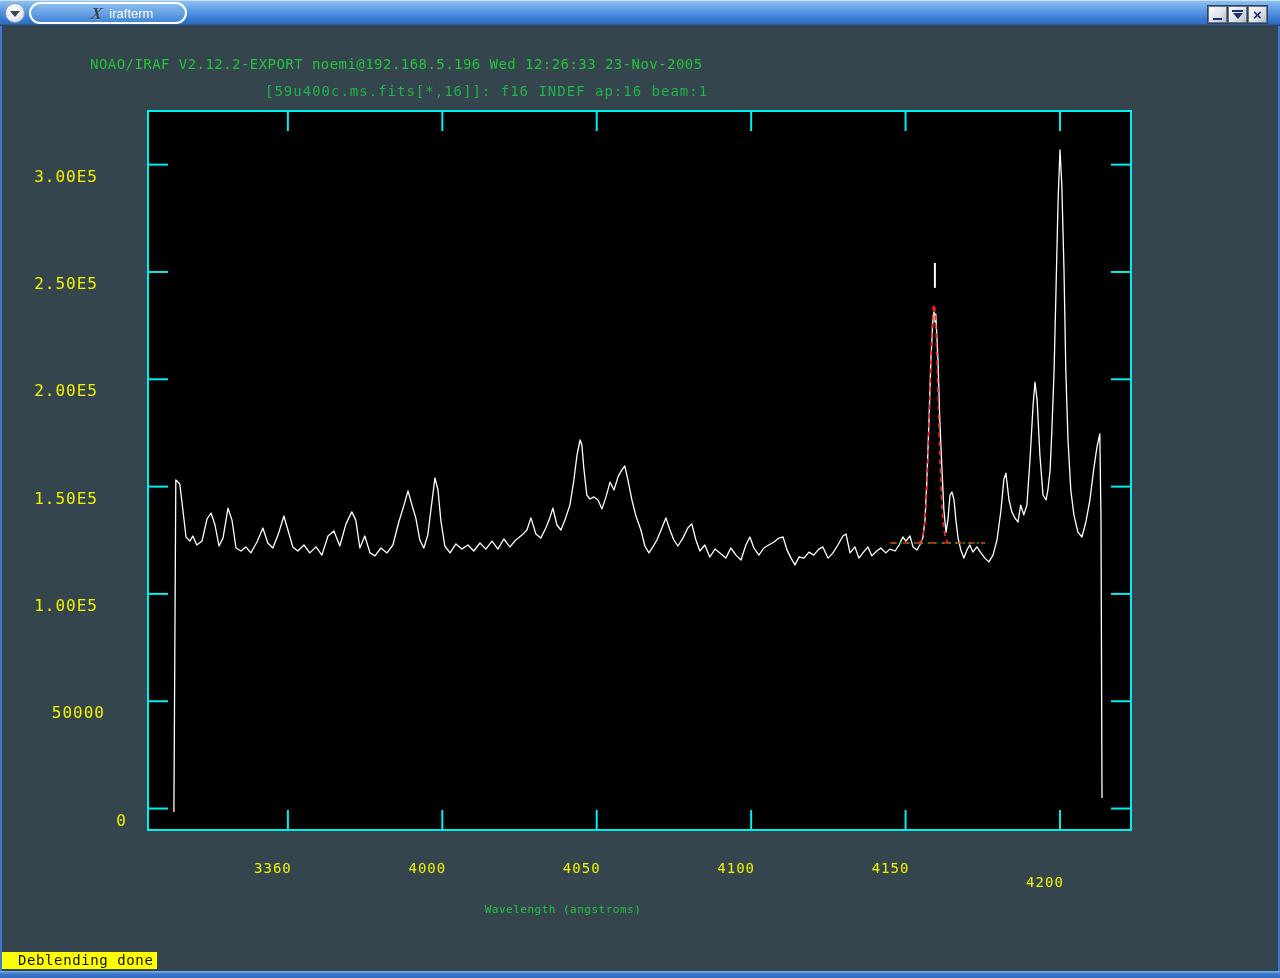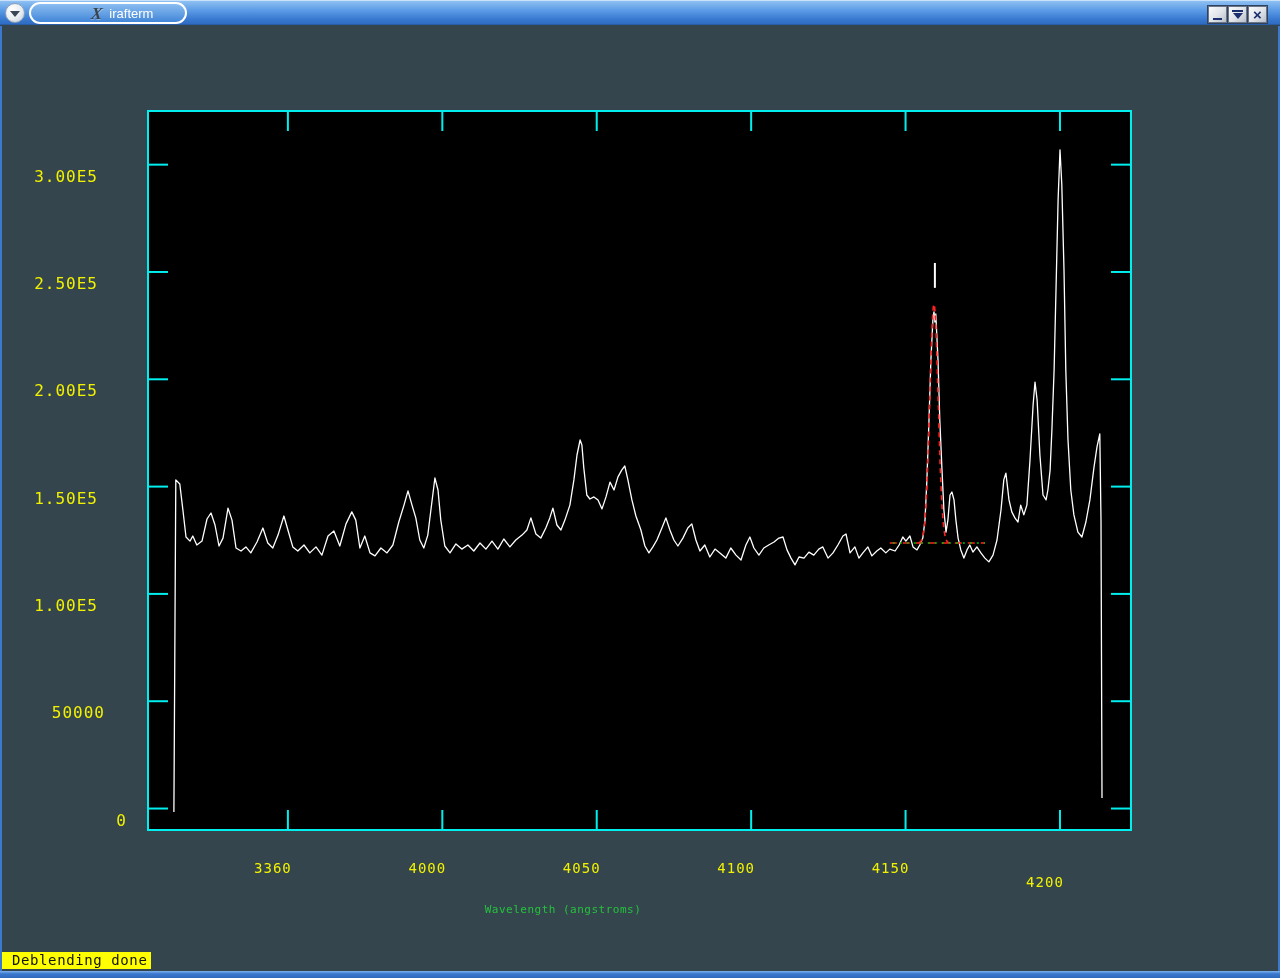--- a/index.html
+++ b/index.html
@@ -41,21 +41,21 @@
   .hdr{position:absolute;height:16px;line-height:16px;font-size:14px;white-space:pre;}
   #hdr1{left:88px;top:30px;color:#25c23c;letter-spacing:0.45px;}
   #hdr2{left:263px;top:57px;color:#1fb44a;letter-spacing:1px;}
   #xaxis-title{position:absolute;left:561px;top:876px;transform:translateX(-50%);
     color:#25c23c;font-size:11px;letter-spacing:0.5px;height:16px;line-height:16px;white-space:pre;}
   .xlab{position:absolute;width:64px;text-align:center;color:#f2f200;font-size:14px;
     letter-spacing:1px;height:16px;line-height:16px;}
   .ylab{position:absolute;transform:translateX(-100%);color:#f2f200;font-size:16px;
     letter-spacing:1px;height:16px;line-height:16px;white-space:pre;}
   #statusbar{position:absolute;left:0px;top:926px;background:#ffff00;color:#141400;
-    font-size:14px;letter-spacing:0.6px;height:17px;line-height:17px;padding:0 4px 0 10px;white-space:pre;}
+    font-size:14px;letter-spacing:0.6px;height:17px;line-height:17px;padding:0 4px 0 16px;white-space:pre;}
 </style>
 </head>
 <body>
 
 <div id="screen">
 
   <div id="titlebar">
     <div class="menu-btn">
       <div class="menu-tri"></div>
     </div>
@@ -109,20 +109,22 @@
         <line x1="147" y1="675.223880597015" x2="166" y2="675.223880597015" stroke="#00eeee" stroke-width="2"></line>
         <line x1="1109" y1="675.223880597015" x2="1128" y2="675.223880597015" stroke="#00eeee" stroke-width="2"></line>
         <line x1="147" y1="782.5373134328358" x2="166" y2="782.5373134328358" stroke="#00eeee" stroke-width="2"></line>
         <line x1="1109" y1="782.5373134328358" x2="1128" y2="782.5373134328358" stroke="#00eeee" stroke-width="2"></line>
         <polyline points="171.9,786.0 173.8,453.9 177.8,458.0 180.9,484.0 184.0,511.0 188.0,515.1 190.8,510.0 194.8,519.0 200.0,515.1 205.0,493.0 209.0,487.0 213.0,499.0 217.0,520.0 221.0,512.1 226.0,482.1 230.0,494.1 234.0,522.0 239.0,525.0 243.9,520.9 248.8,526.9 255.0,516.0 260.9,502.0 265.8,517.0 270.8,522.0 276.0,509.1 281.9,490.0 285.9,504.0 290.8,520.9 295.8,525.0 302.0,519.0 307.8,526.9 314.0,520.9 319.9,529.1 326.0,510.0 331.9,505.0 337.8,520.0 344.0,497.9 349.8,485.9 353.8,494.1 357.9,522.0 362.8,510.0 368.0,526.9 373.0,529.9 378.9,522.0 385.0,526.9 390.9,519.0 396.8,496.0 402.0,479.1 406.0,464.9 410.0,479.1 413.8,491.9 417.8,514.0 421.8,522.0 425.8,509.1 428.9,484.0 432.9,452.0 436.0,464.0 438.8,494.1 442.8,520.0 448.0,526.9 453.9,517.9 459.8,523.1 465.9,519.0 471.8,525.0 478.0,517.0 483.9,523.1 490.0,515.1 495.9,523.1 501.8,513.0 507.9,520.9 513.8,514.0 520.0,509.1 524.9,504.0 528.9,491.9 533.9,508.0 538.8,512.1 543.8,502.0 547.8,491.9 550.9,482.1 554.9,499.0 558.9,504.0 562.9,494.1 567.9,479.1 571.9,453.9 575.0,429.0 578.1,414.0 579.9,419.0 581.8,441.9 584.8,469.0 587.9,473.0 591.9,470.9 596.0,473.9 600.0,482.9 604.0,470.9 608.0,456.1 612.0,464.0 616.0,450.9 619.7,444.1 622.8,440.0 625.9,453.9 629.9,473.9 633.9,490.0 638.9,504.0 642.9,520.0 646.9,526.9 650.9,520.9 654.9,514.0 659.9,502.0 663.9,491.9 667.9,504.0 671.9,514.0 675.9,520.0 680.9,512.1 685.8,502.0 689.8,497.9 693.9,514.0 697.9,525.0 702.8,519.0 707.8,531.0 713.0,523.1 717.9,526.9 723.8,532.1 728.8,522.0 734.0,529.1 739.0,534.0 743.9,519.0 747.9,511.0 751.9,522.0 756.9,529.1 761.8,522.0 766.7,519.0 772.0,516.0 776.9,512.1 781.0,511.0 785.0,523.9 789.0,532.1 793.0,538.9 797.0,531.0 802.0,532.1 806.9,526.1 811.8,529.1 816.8,523.1 820.8,520.9 826.0,532.1 831.0,526.9 835.9,519.0 840.9,510.0 844.0,508.0 848.0,526.9 852.9,520.9 856.9,532.1 860.9,526.9 865.9,520.9 869.9,529.9 874.8,525.0 878.8,522.0 883.8,526.9 887.8,523.1 893.1,525.0 897.1,519.0 900.8,511.0 903.9,515.1 907.9,510.0 911.0,520.9 915.0,523.9 917.8,519.0 920.8,512.1 923.0,494.1 924.9,453.9 927.0,394.1 928.9,334.0 931.0,291.9 932.0,285.9 932.9,296.0 933.8,288.0 936.0,334.0 937.8,394.1 940.0,444.1 941.9,484.0 944.0,506.1 945.9,494.1 948.0,469.0 949.9,466.0 952.0,473.9 953.9,494.1 956.1,512.1 958.8,523.9 961.9,532.1 965.0,523.9 967.8,519.0 970.9,526.1 974.9,520.9 978.9,526.9 982.9,532.1 986.9,535.9 991.0,529.1 995.0,514.0 999.0,484.0 1001.8,453.9 1003.9,447.1 1007.0,473.9 1009.8,485.9 1012.9,491.9 1016.0,496.0 1018.7,479.1 1021.8,488.9 1024.9,479.1 1028.0,434.0 1031.1,379.0 1033.0,356.1 1035.1,373.9 1037.9,429.0 1041.0,469.0 1044.1,473.9 1045.9,464.0 1048.1,444.1 1049.9,403.9 1052.1,344.1 1054.0,264.0 1056.1,173.9 1058.0,123.8 1059.8,158.8 1062.0,244.0 1063.8,344.1 1066.0,414.0 1068.8,464.0 1071.9,488.9 1075.9,506.1 1079.9,511.0 1083.9,496.0 1087.9,473.9 1091.9,441.9 1095.0,420.9 1097.8,408.0 1099.0,494.1 1100.0,772.0" fill="none" stroke="#ffffff" stroke-width="1.3" stroke-linejoin="round"></polyline>
         <path d="M916.8 516.7L917.3 516.6L917.8 516.3L918.2 516.0L918.7 515.5L919.2 514.9L919.6 514.1L920.1 512.9L920.5 511.5L921.0 509.5L921.5 507.0L921.9 503.9L922.4 499.9L922.9 495.1L923.3 489.2L923.8 482.2L924.2 474.0L924.7 464.5L925.2 453.7L925.6 441.6L926.1 428.2L926.6 413.8L927.0 398.6L927.5 382.7L928.0 366.7L928.4 350.7L928.9 335.3L929.3 320.9L929.8 308.0L930.3 297.0L930.7 288.2L931.2 282.0L931.7 278.6L932.1 278.1L932.6 280.6L933.0 285.9L933.5 293.8L934.0 304.1L934.4 316.5L934.9 330.4L935.4 345.5L935.8 361.3L936.3 377.4L936.8 393.4L937.2 408.8L937.7 423.5L938.1 437.2L938.6 449.8L939.1 461.0L939.5 471.0L940.0 479.6L940.5 487.0L940.9 493.2L941.4 498.4L941.9 502.6L942.3 506.0L942.8 508.7L943.2 510.9L943.7 512.5L944.2 513.7L944.6 514.7L945.1 515.4L945.6 515.9L946.0 516.2L946.5 516.5L946.9 516.7L947.4 516.8L947.9 516.9L948.3 516.9L948.8 517.0L949.3 517.0" fill="none" stroke="#ff2222" stroke-width="1.6" stroke-dasharray="5 4"></path>
         <line x1="887.8052152057797" y1="517.0438805970149" x2="982.9242852654723" y2="517.0438805970149" stroke="#ff2222" stroke-width="1.6" stroke-dasharray="7 6" stroke-dashoffset="0"></line>
         <line x1="887.8052152057797" y1="517.0438805970149" x2="982.9242852654723" y2="517.0438805970149" stroke="#00c400" stroke-width="1.6" stroke-dasharray="2 5" stroke-dashoffset="4"></line>
         <line x1="932.8941250392713" y1="236.9558208955224" x2="932.8941250392713" y2="261.85253731343283" stroke="#ffffff" stroke-width="2"></line>
       </svg>
+    <div id="hdr1" class="hdr">NOAO/IRAF V2.12.2-EXPORT noemi@192.168.5.196 Wed 12:26:33 23-Nov-2005</div>
+    <div id="hdr2" class="hdr">[59u400c.ms.fits[*,16]]: f16 INDEF ap:16 beam:1</div>
     <div id="labels">
         <div class="xlab" style="left: 238.899px; top: 834px;">3360</div>
         <div class="xlab" style="left: 393.313px; top: 834px;">4000</div>
         <div class="xlab" style="left: 547.727px; top: 834px;">4050</div>
         <div class="xlab" style="left: 702.141px; top: 834px;">4100</div>
         <div class="xlab" style="left: 856.555px; top: 834px;">4150</div>
         <div class="xlab" style="left: 1010.97px; top: 848px;">4200</div>
         <div class="ylab" style="left: 96px; top: 142.657px;">3.00E5</div>
         <div class="ylab" style="left: 96px; top: 249.97px;">2.50E5</div>
         <div class="ylab" style="left: 96px; top: 357.284px;">2.00E5</div>

